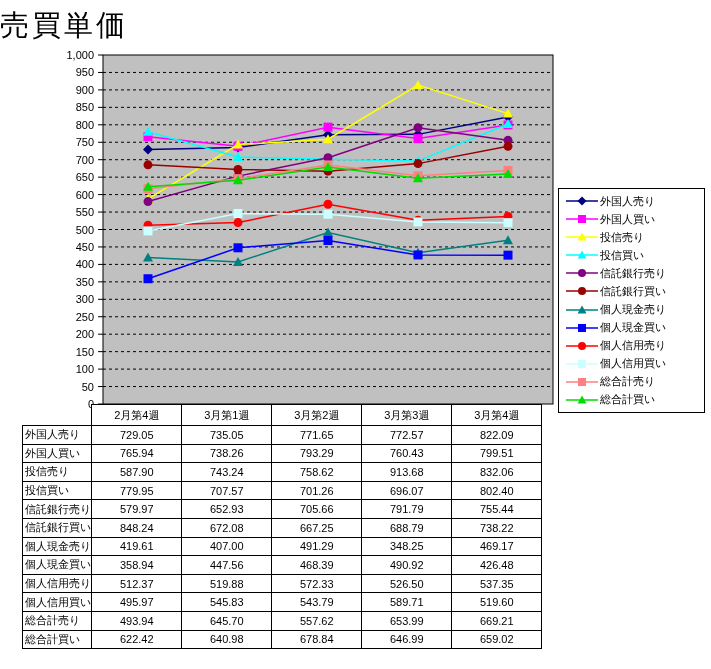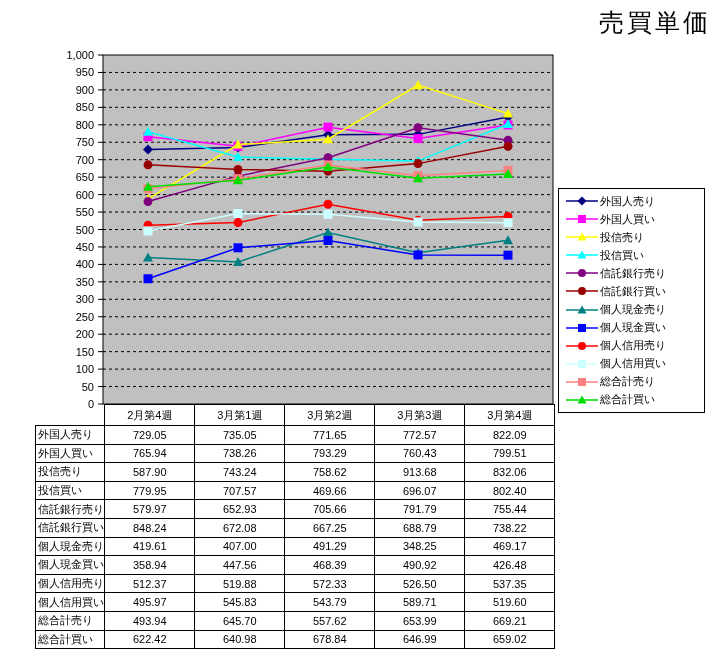--- a/index.html
+++ b/index.html
@@ -1,26 +1,26 @@
 <!DOCTYPE html>
 <html><head>
 <meta charset="utf-8">
 <style>
   html,body{margin:0;padding:0;background:#fff;}
   body{width:711px;height:669px;font-family:"Liberation Sans","DejaVu Sans",sans-serif;color:#000;}
   .page{position:relative;width:711px;height:669px;overflow:hidden;background:#fff;}
-  .chart-title{position:absolute;top:6px;left:0;width:711px;text-align:right;
-    font-size:25px;letter-spacing:3px;color:#000;}
+  .chart-title{position:absolute;top:6px;left:0;width:711px;text-align:left;
+    font-size:29px;letter-spacing:3px;color:#000;}
   svg.chart{position:absolute;left:0;top:0;}
   .legend{position:absolute;left:558px;top:188px;width:147px;height:225px;background:#fff;
     border:1px solid #000;box-sizing:border-box;display:flex;flex-direction:column;
     justify-content:space-around;padding:3px 0 3px 7px;}
   .legend-item{display:flex;align-items:center;gap:2px;font-size:11px;white-space:nowrap;}
   .legend-item svg{flex:0 0 auto;}
-  table.data-table{position:absolute;left:35px;top:404px;border-collapse:collapse;table-layout:fixed;}
+  table.data-table{position:absolute;left:22px;top:404px;border-collapse:collapse;table-layout:fixed;}
   table.data-table th, table.data-table td{border:1px solid #000;font-size:11px;font-weight:normal;
     padding:0;text-align:center;background:#fff;overflow:hidden;white-space:nowrap;}
   table.data-table thead th{height:20px;}
   table.data-table tbody th, table.data-table tbody td{height:17.6px;}
   table.data-table th.corner{border:none;background:transparent;}
   table.data-table .rowlabel{text-align:left;padding-left:2px;}
 </style>
 </head>
 <body>
 
@@ -289,21 +289,21 @@
           <td>587.90</td>
           <td>743.24</td>
           <td>758.62</td>
           <td>913.68</td>
           <td>832.06</td>
         </tr>
         <tr>
           <th class="rowlabel">投信買い</th>
           <td>779.95</td>
           <td>707.57</td>
-          <td>469.66</td>
+          <td>701.26</td>
           <td>696.07</td>
           <td>802.40</td>
         </tr>
         <tr>
           <th class="rowlabel">信託銀行売り</th>
           <td>579.97</td>
           <td>652.93</td>
           <td>705.66</td>
           <td>791.79</td>
           <td>755.44</td>

